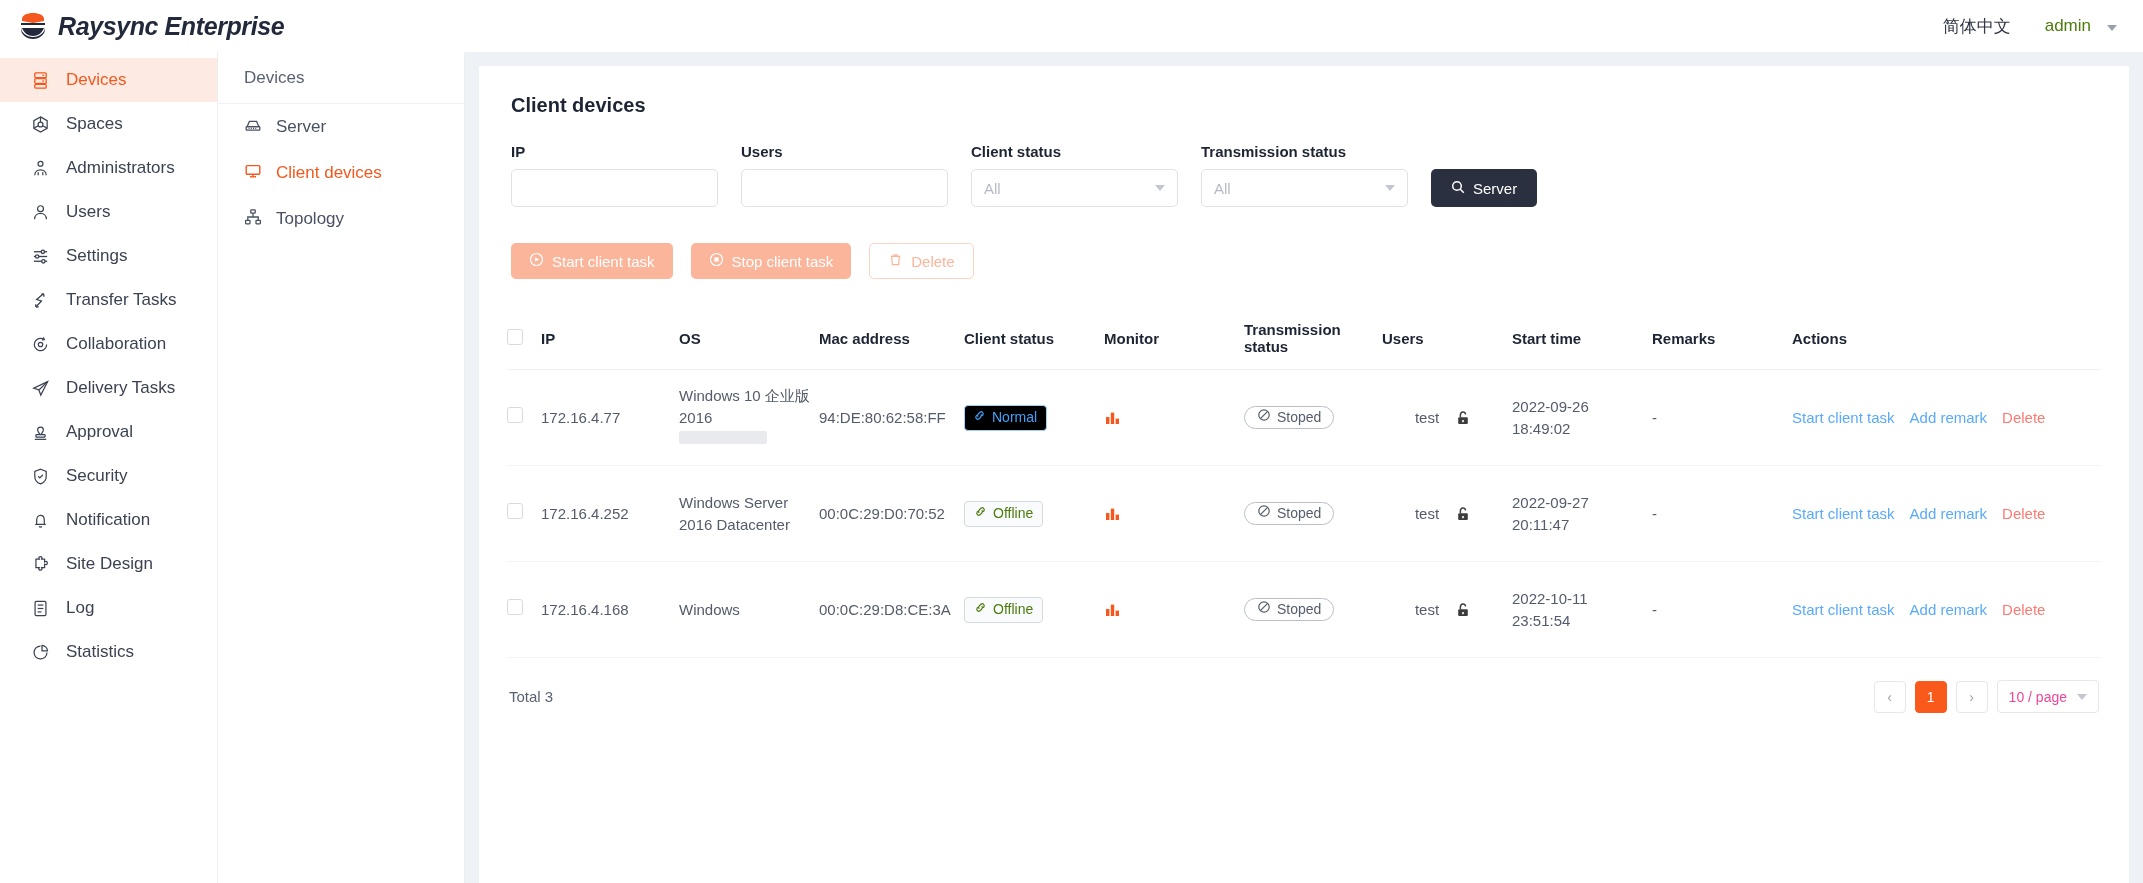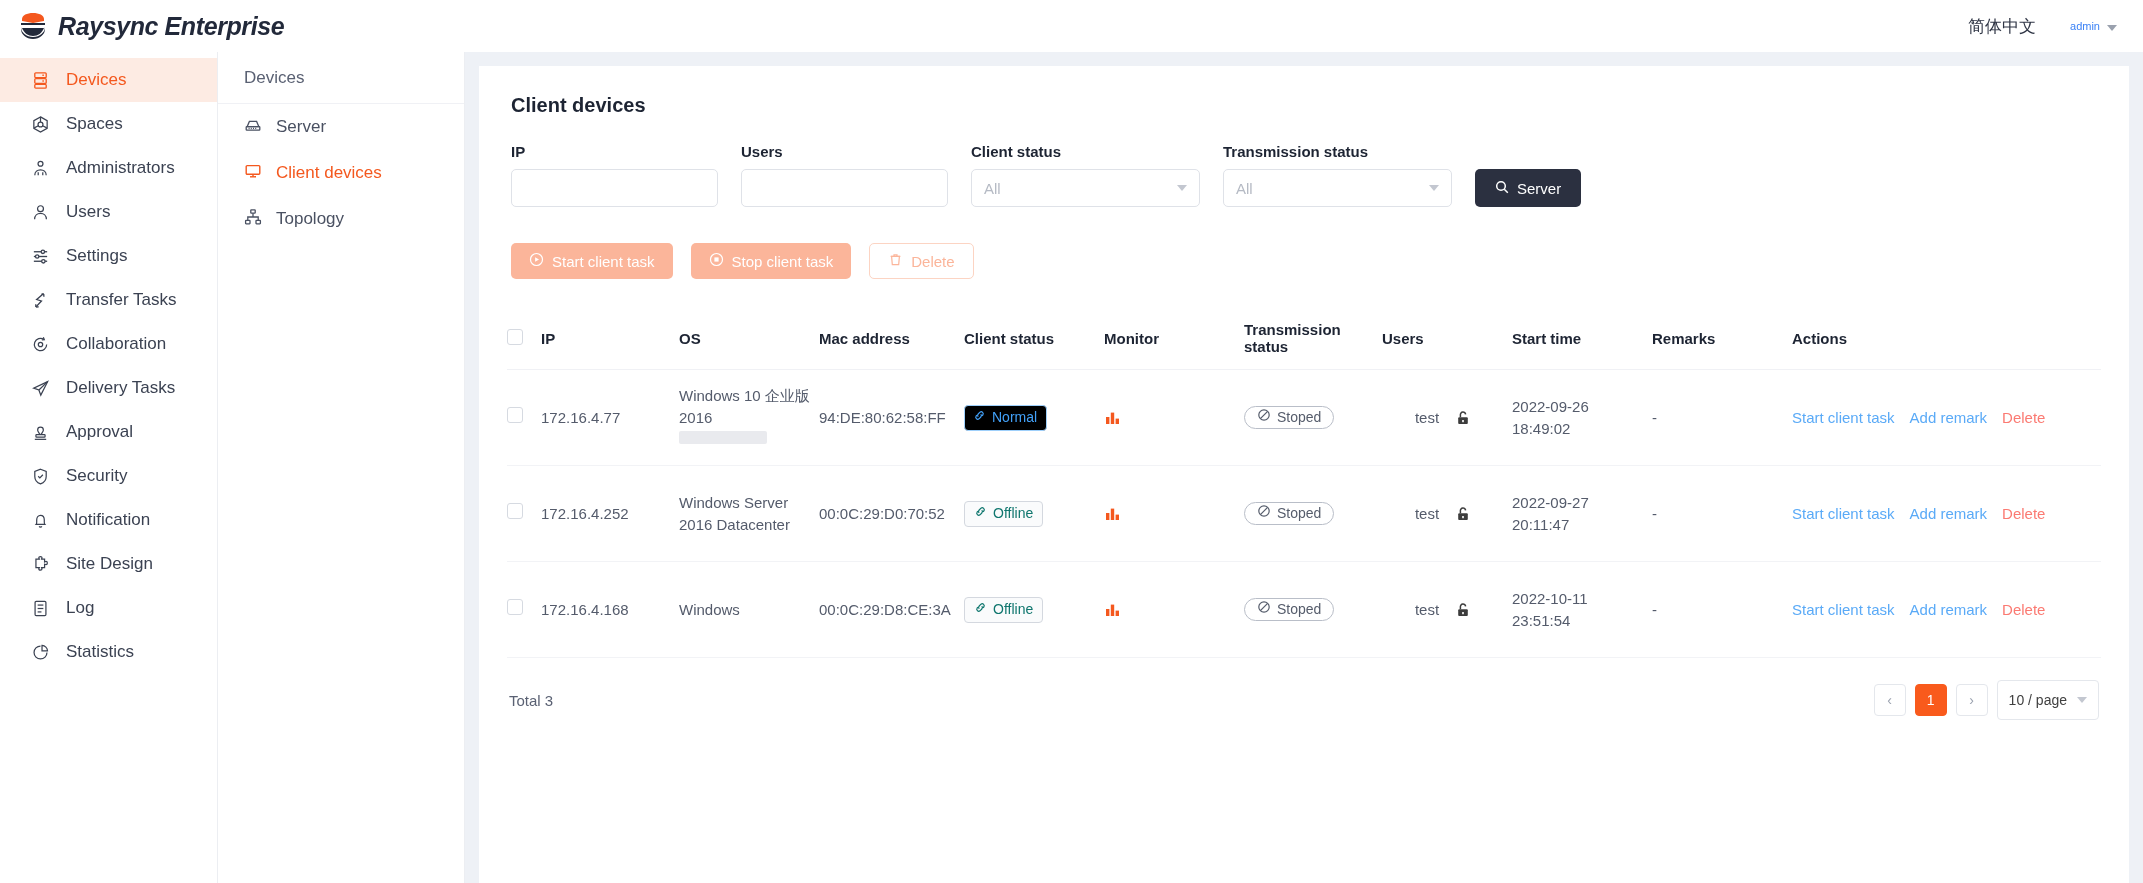--- a/index.html
+++ b/index.html
@@ -22,21 +22,21 @@
     position: relative; z-index: 5;
   }
   .brand { display:flex; align-items:center; gap:10px; }
   .brand-logo { width:30px; height:28px; display:block; }
   .brand-name {
     font-size: 25px; font-weight: 700; font-style: italic;
     color:#22293a; letter-spacing: -0.4px;
   }
   .topbar-right { display:flex; align-items:center; gap:34px; }
   .lang { font-size:17px; color:#2f3545; }
-  .admin { display:flex; align-items:center; gap:7px; font-size:11px; color:#3b82f6;}
+  .admin { display:flex; align-items:center; gap:16px; font-size:17px; color:#4d7c0f;}
   .caret-down {
     width:0;height:0;border-left:5px solid transparent;border-right:5px solid transparent;
     border-top:6px solid #9aa1ae; margin-top:3px;
   }
 
   
   .body { flex:1; display:flex; min-height:0; }
 
   
   .sidebar {
@@ -81,21 +81,21 @@
   .filters { display:flex; align-items:flex-end; gap:23px; margin-left:4px;}
   .fg { display:flex; flex-direction:column; }
   .fg-label { font-size:15px; font-weight:700; color:#1d2433; margin-bottom:9px;}
   .fld {
     width:207px; height:38px; border:1px solid #dfe2e8; border-radius:5px;
     background:#fff; font-size:15px; color:#2c3240; padding: 0 12px;
     font-family: inherit;
   }
   .fld::placeholder { color:#b5bac4; }
   .sel {
-    width:229px; height:38px; border:1px solid #dfe2e8; border-radius:5px;
+    width:207px; height:38px; border:1px solid #dfe2e8; border-radius:5px;
     background:#fff; display:flex; align-items:center; justify-content:space-between;
     padding: 0 12px; font-size:15px; color:#b5bac4; cursor:pointer;
   }
   .chev { width:0;height:0;border-left:5px solid transparent;border-right:5px solid transparent;
           border-top:6px solid #c3c7d0; }
   .btn-search {
     height:38px; padding: 0 20px; background:#2b3040; color:#fff; border:none; border-radius:5px;
     font-size:15px; display:flex; align-items:center; gap:8px; cursor:pointer;
     font-family: inherit;
   }
@@ -147,21 +147,21 @@
     display:inline-block; width:88px; height:13px; background:#e9eaee;
     border-radius:2px; margin-top:3px;
   }
 
   .badge {
     display:inline-flex; align-items:center; gap:6px;
     height:26px; padding: 0 9px; border-radius:4px; font-size:14px;
     border:1px solid; background:#fff; white-space:nowrap;
   }
   .badge.normal { color:#42a0f7; border-color:#9fd0fb; background:#000000;padding-left:8px; }
-  .badge.offline{ color:#0f766e; border-color:#d4d8df; background:#fafbfc; }
+  .badge.offline{ color:#4d7c0f; border-color:#d4d8df; background:#fafbfc; }
   .badge svg { width:13px; height:13px; }
 
   .pill {
     display:inline-flex; align-items:center; gap:6px;
     height:23px; padding:0 12px; border-radius:14px;
     border:1px solid #b9bec8; color:#555c6b; background:#fff;
     font-size:14px; white-space:nowrap;
   }
   .pill svg { width:14px; height:14px; }
 
@@ -180,23 +180,23 @@
   }
   .total { font-size:15px; color:#5a6173;}
   .pager { display:flex; align-items:center; gap:9px; }
   .pg {
     min-width:32px; height:32px; border:1px solid #e4e7ec; border-radius:4px;
     display:flex; align-items:center; justify-content:center;
     font-size:14px; color:#9aa1ae; background:#fff; cursor:pointer; padding:0 8px;
   }
   .pg.current { background:#f95a1c; border-color:#f95a1c; color:#fff; font-weight:400;}
   .pg-size {
-    height:40px; border:1px solid #e4e7ec; border-radius:4px; background:#fff;
+    height:33px; border:1px solid #e4e7ec; border-radius:4px; background:#fff;
     display:flex; align-items:center; gap:10px; padding: 0 11px;
-    font-size:14px; color:#404040; cursor:pointer;
+    font-size:14px; color:#ec4899; cursor:pointer;
   }
   .arrow { font-size:14px; line-height:1; }
 </style>
 </head>
 <body>
 
 <div class="app">
 
   <div class="topbar">
     <div class="brand">

